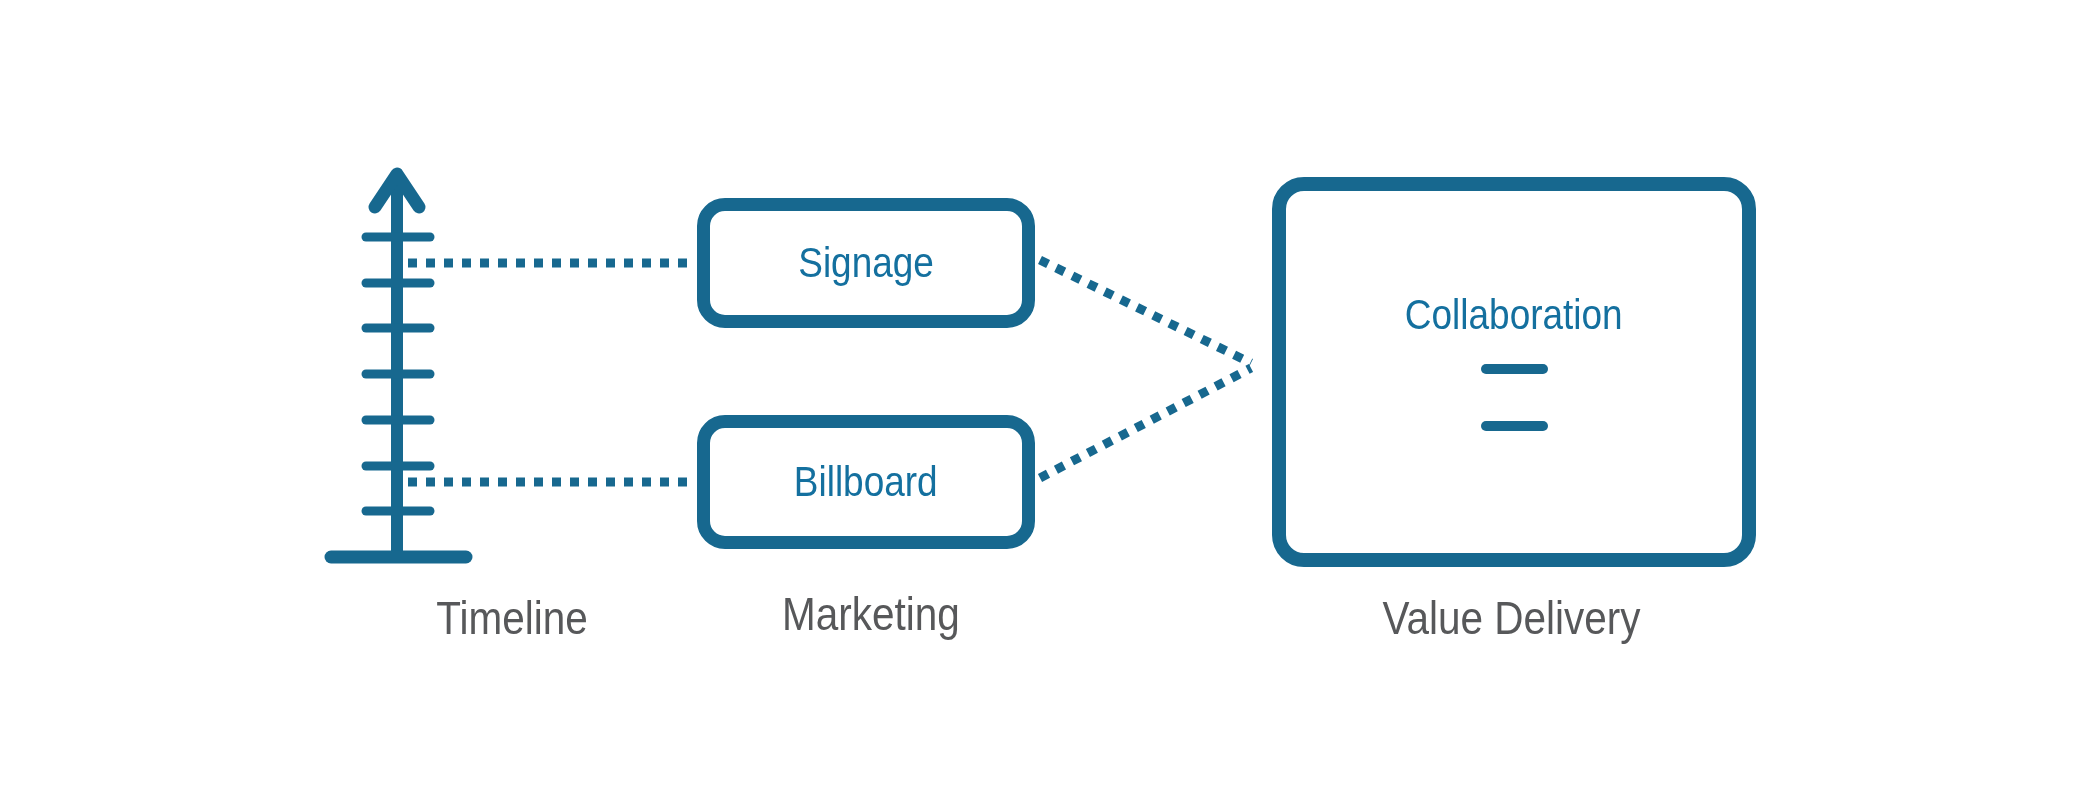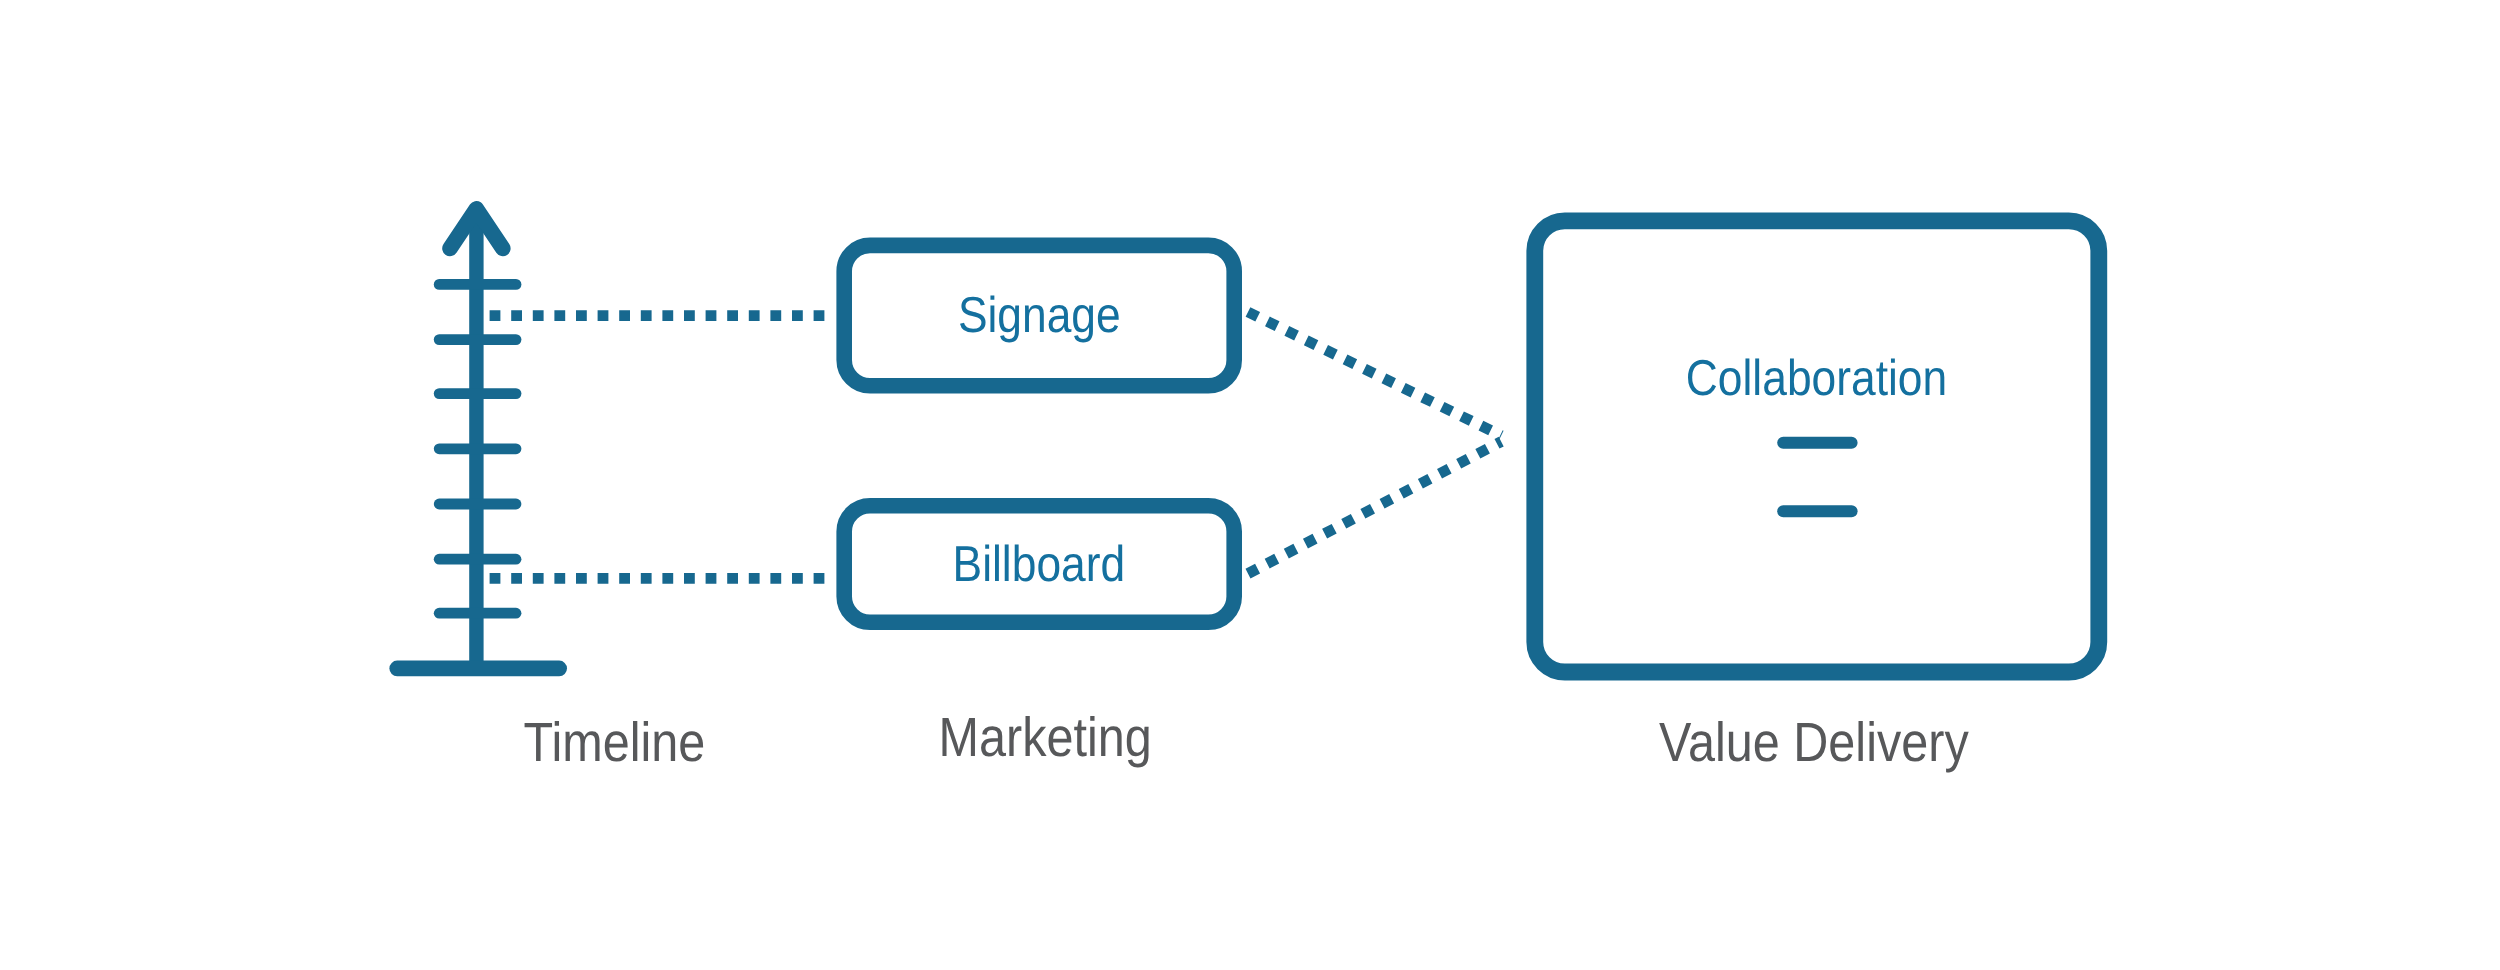--- a/index.html
+++ b/index.html
@@ -21,21 +21,21 @@
     border:13px solid #17688F;
     border-radius:28px;
     display:flex;align-items:center;justify-content:center;
   }
   .node-box .node-label{
     color:#14709F;
     font-size:42px;
     line-height:50px;
   }
   #signage-box{left:697px;top:198px;width:338px;height:130px;}
-  #billboard-box{left:697px;top:415px;width:338px;height:110px;}
+  #billboard-box{left:697px;top:415px;width:338px;height:134px;}
 
   #value-box{
     position:absolute;
     box-sizing:border-box;
     left:1272px;top:177px;width:484px;height:390px;
     background:#ffffff;
     border:14px solid #17688F;
     border-radius:32px;
     display:flex;flex-direction:column;align-items:center;justify-content:center;
   }

